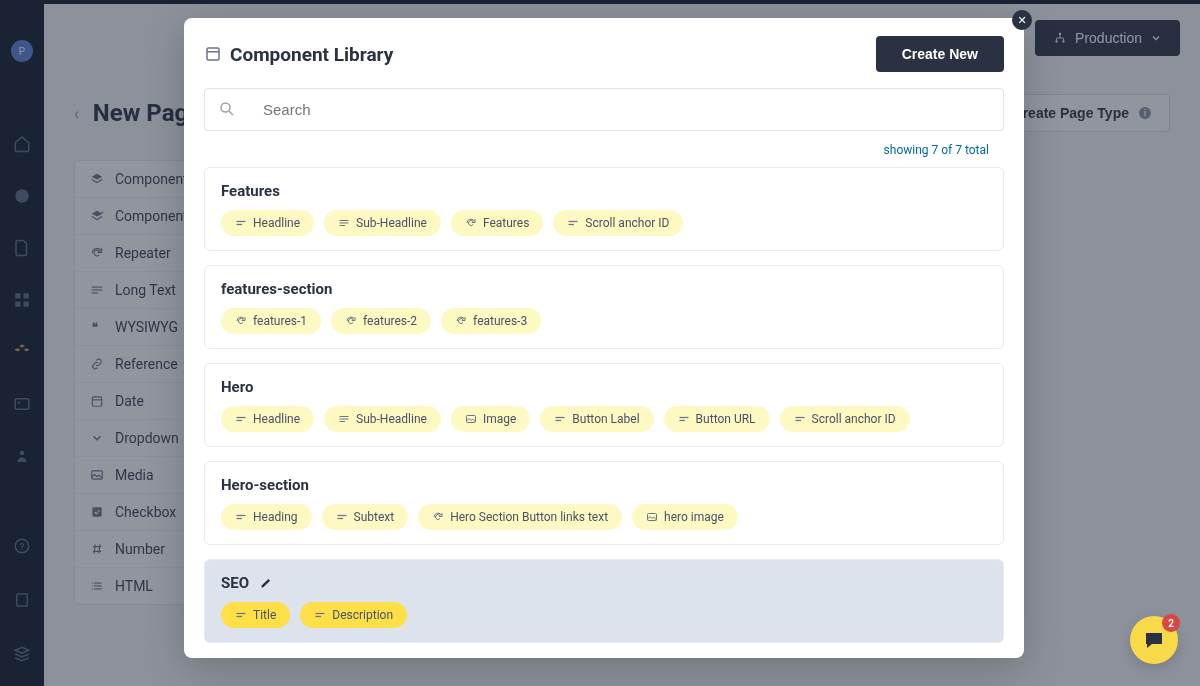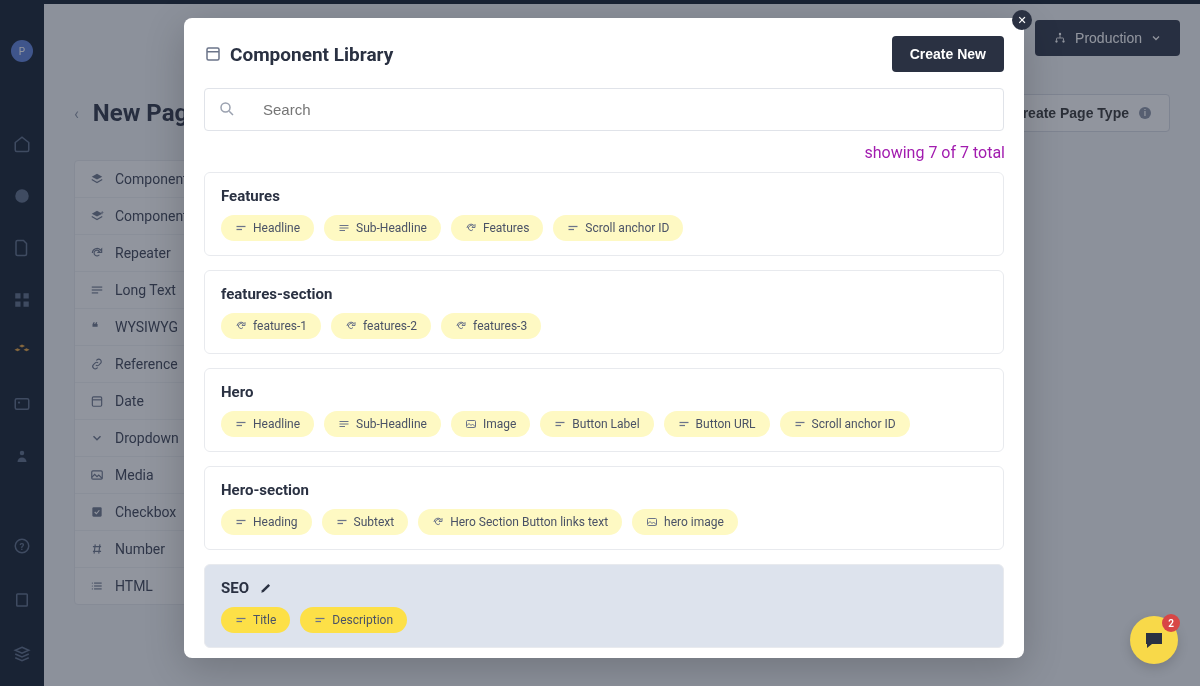--- a/index.html
+++ b/index.html
@@ -36,27 +36,27 @@
   
   .overlay { position: absolute; inset: 0; background: rgba(36,43,61,0.5); z-index: 10; }
   
   
   .modal { position: absolute; left: 184px; top: 18px; width: 840px; background: #fff; border-radius: 8px; box-shadow: 0 10px 40px rgba(0,0,0,0.2); z-index: 20; max-height: 640px; display: flex; flex-direction: column; }
   .modal-close { position: absolute; right: -8px; top: -8px; width: 20px; height: 20px; border-radius: 50%; background: #2a3142; color: #fff; display: flex; align-items: center; justify-content: center; font-size: 11px; cursor: pointer; z-index: 21; }
   .modal-header { padding: 18px 20px 12px 20px; display: flex; align-items: center; justify-content: space-between; }
   .modal-title-wrap { display: flex; align-items: center; gap: 8px; }
   .modal-title { font-size: 19px; font-weight: 700; color: #2a3142; }
   .modal-title-icon { color: #6b7489; }
-  .btn-create-new { background: #2a3142; color: #fff; padding: 10px 18px; border-radius: 4px; border: none; font-size: 14px; font-weight: 600; cursor: pointer; }
+  .btn-create-new { background: #2a3142; color: #fff; padding: 10px 26px; border-radius: 4px; border: none; font-size: 14px; font-weight: 600; cursor: pointer; }
   
   .modal-search { margin: 4px 20px 8px 20px; position: relative; }
   .search-input { width: 100%; border: 1px solid #e0e3e9; border-radius: 4px; padding: 12px 12px 12px 58px; font-size: 15px; color: #555; outline: none; }
   .search-icon-wrap { position: absolute; left: 14px; top: 12px; color: #9aa1af; }
   
-  .results-count { text-align: right; padding: 4px 19px 10px 20px; font-size: 16px; color: #a21caf; }
+  .results-count { text-align: right; padding: 4px 35px 10px 20px; font-size: 12px; color: #0369a1; }
   
   .modal-body { padding: 0 20px 24px 20px; overflow-y: auto; flex: 1; }
   
   .comp-card { border: 1px solid #e8eaee; border-radius: 6px; margin-bottom: 14px; }
   .comp-card.selected { background: #dde3ed; }
   .comp-card-head { padding: 14px 16px 10px 16px; display: flex; align-items: center; gap: 10px; }
   .comp-card-title { font-size: 15px; font-weight: 700; color: #2a3142; }
   .comp-edit-icon { color: #2a3142; cursor: pointer; }
   .comp-tags { padding: 0 16px 14px 16px; display: flex; flex-wrap: wrap; gap: 10px; }
   .tag { background: #fef9c3; border-radius: 16px; padding: 6px 14px; display: flex; align-items: center; gap: 6px; font-size: 12px; color: #4a5266; cursor: default; }

